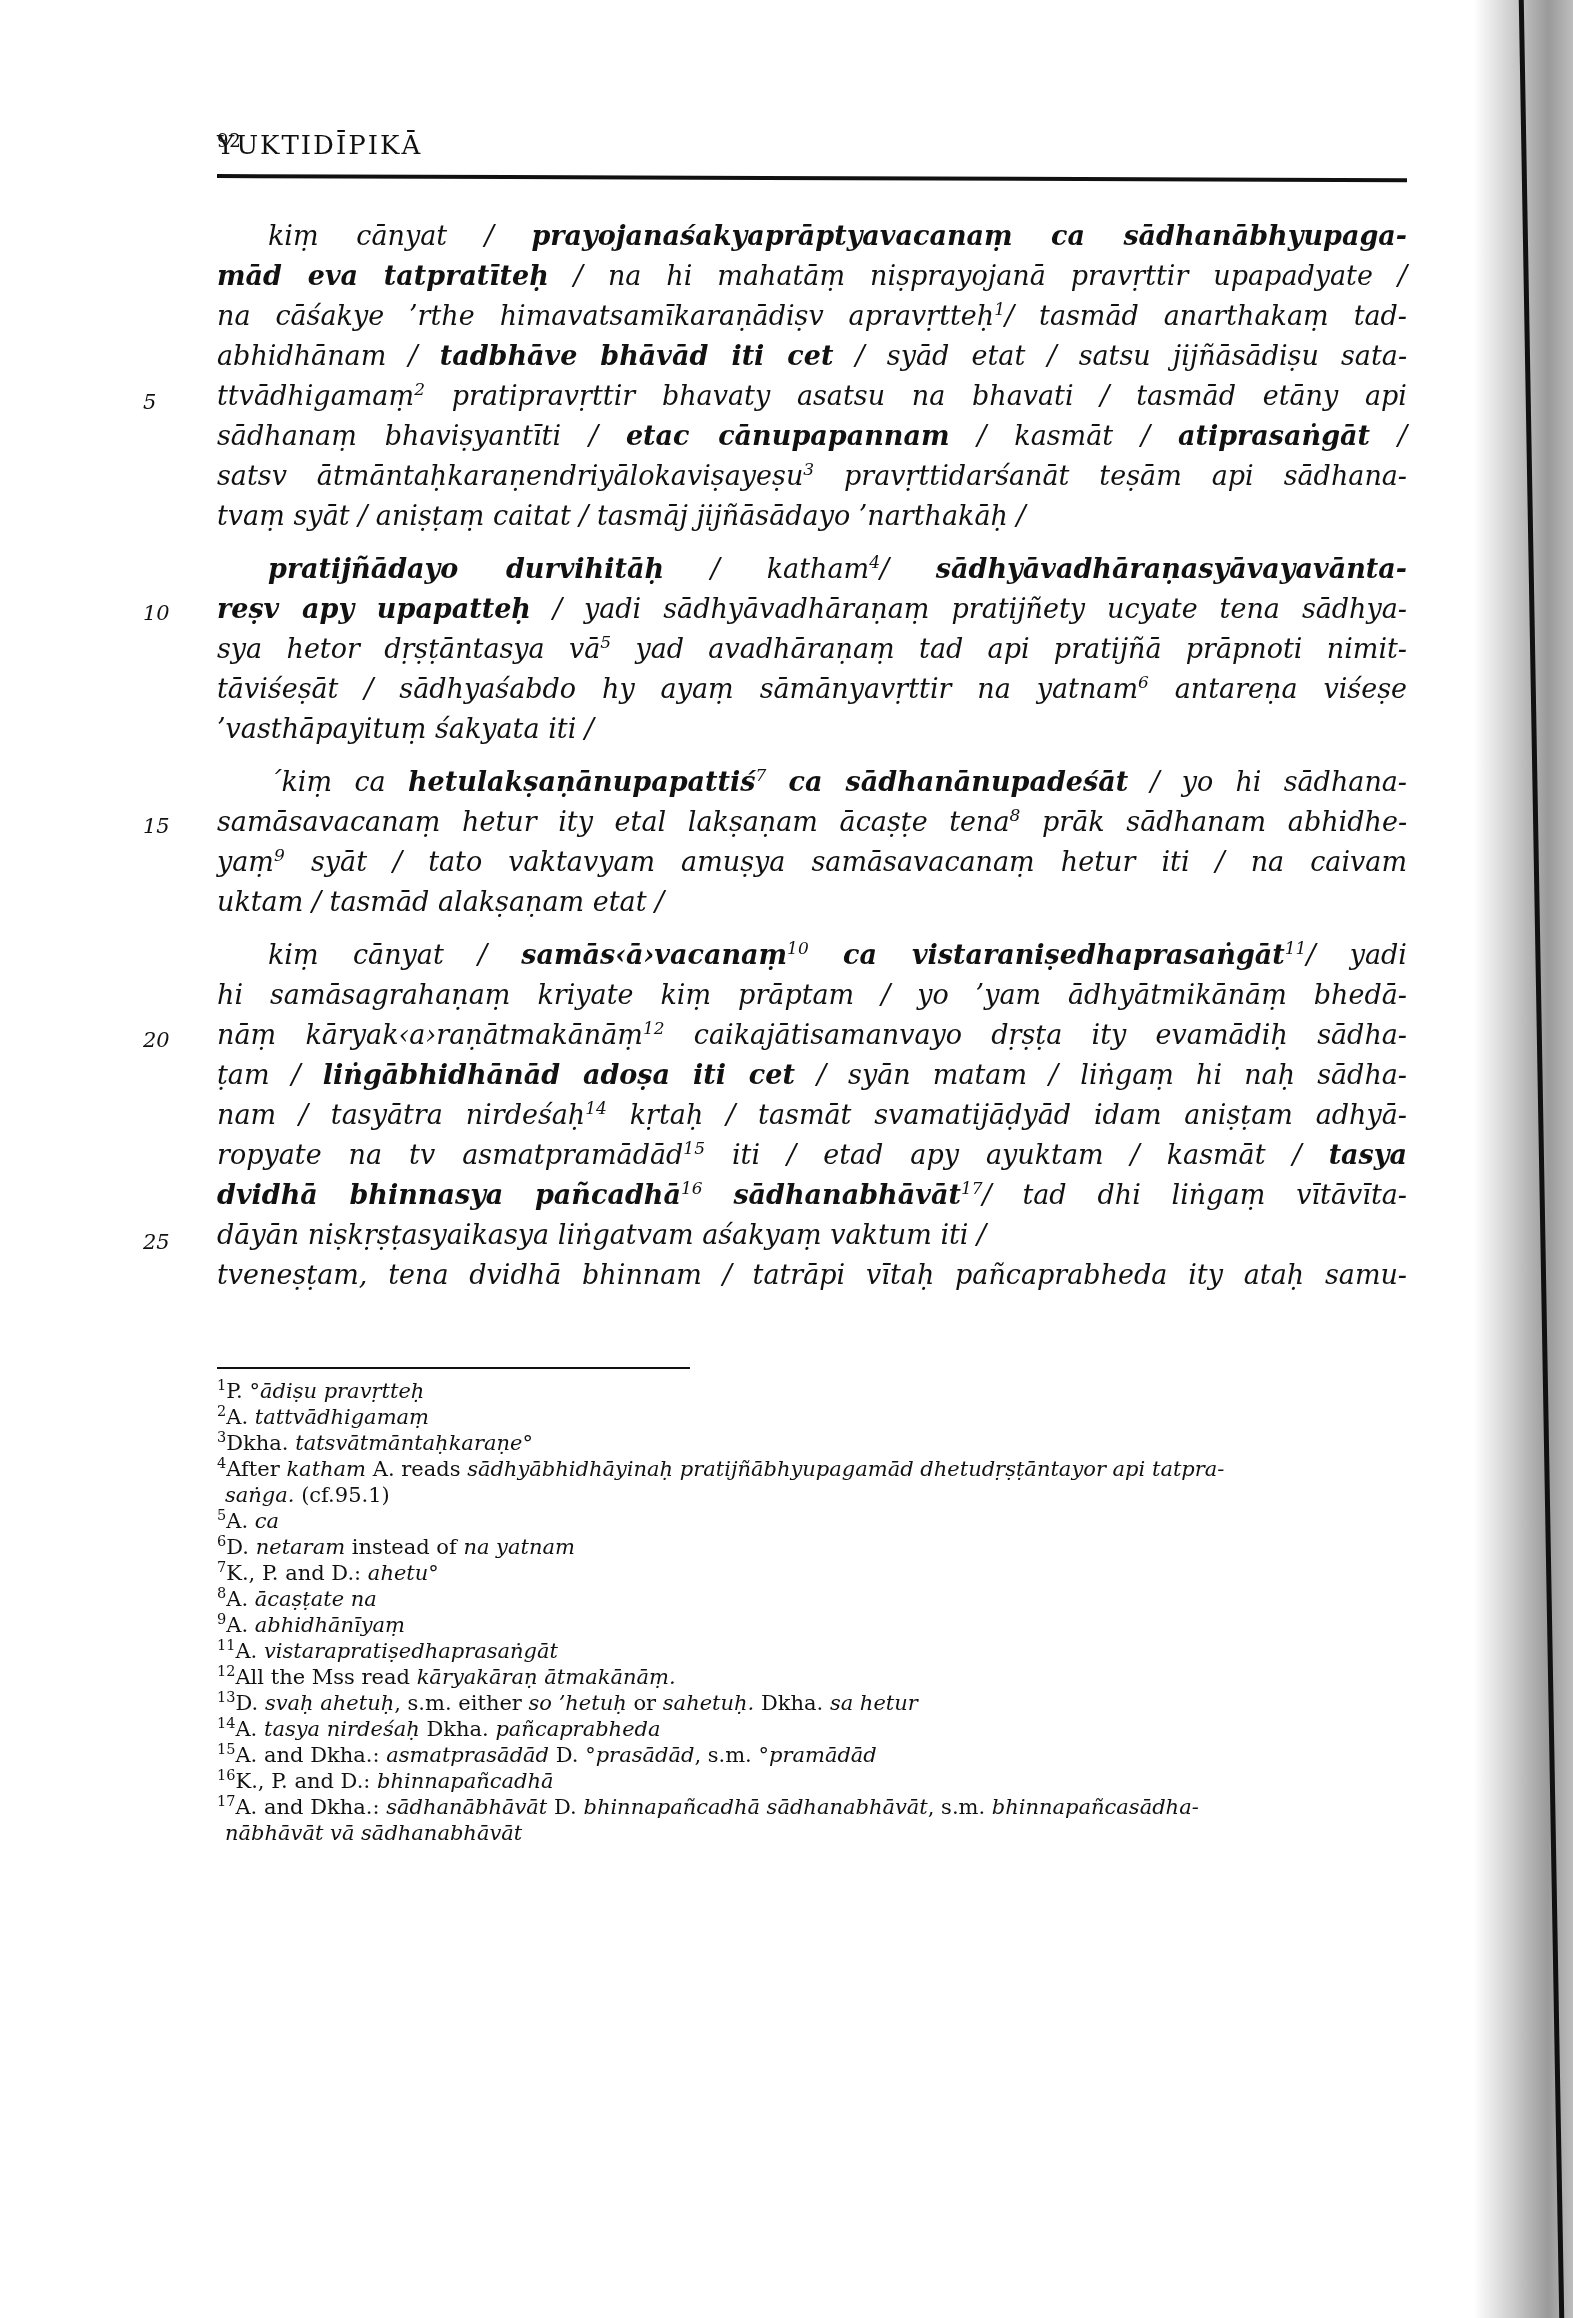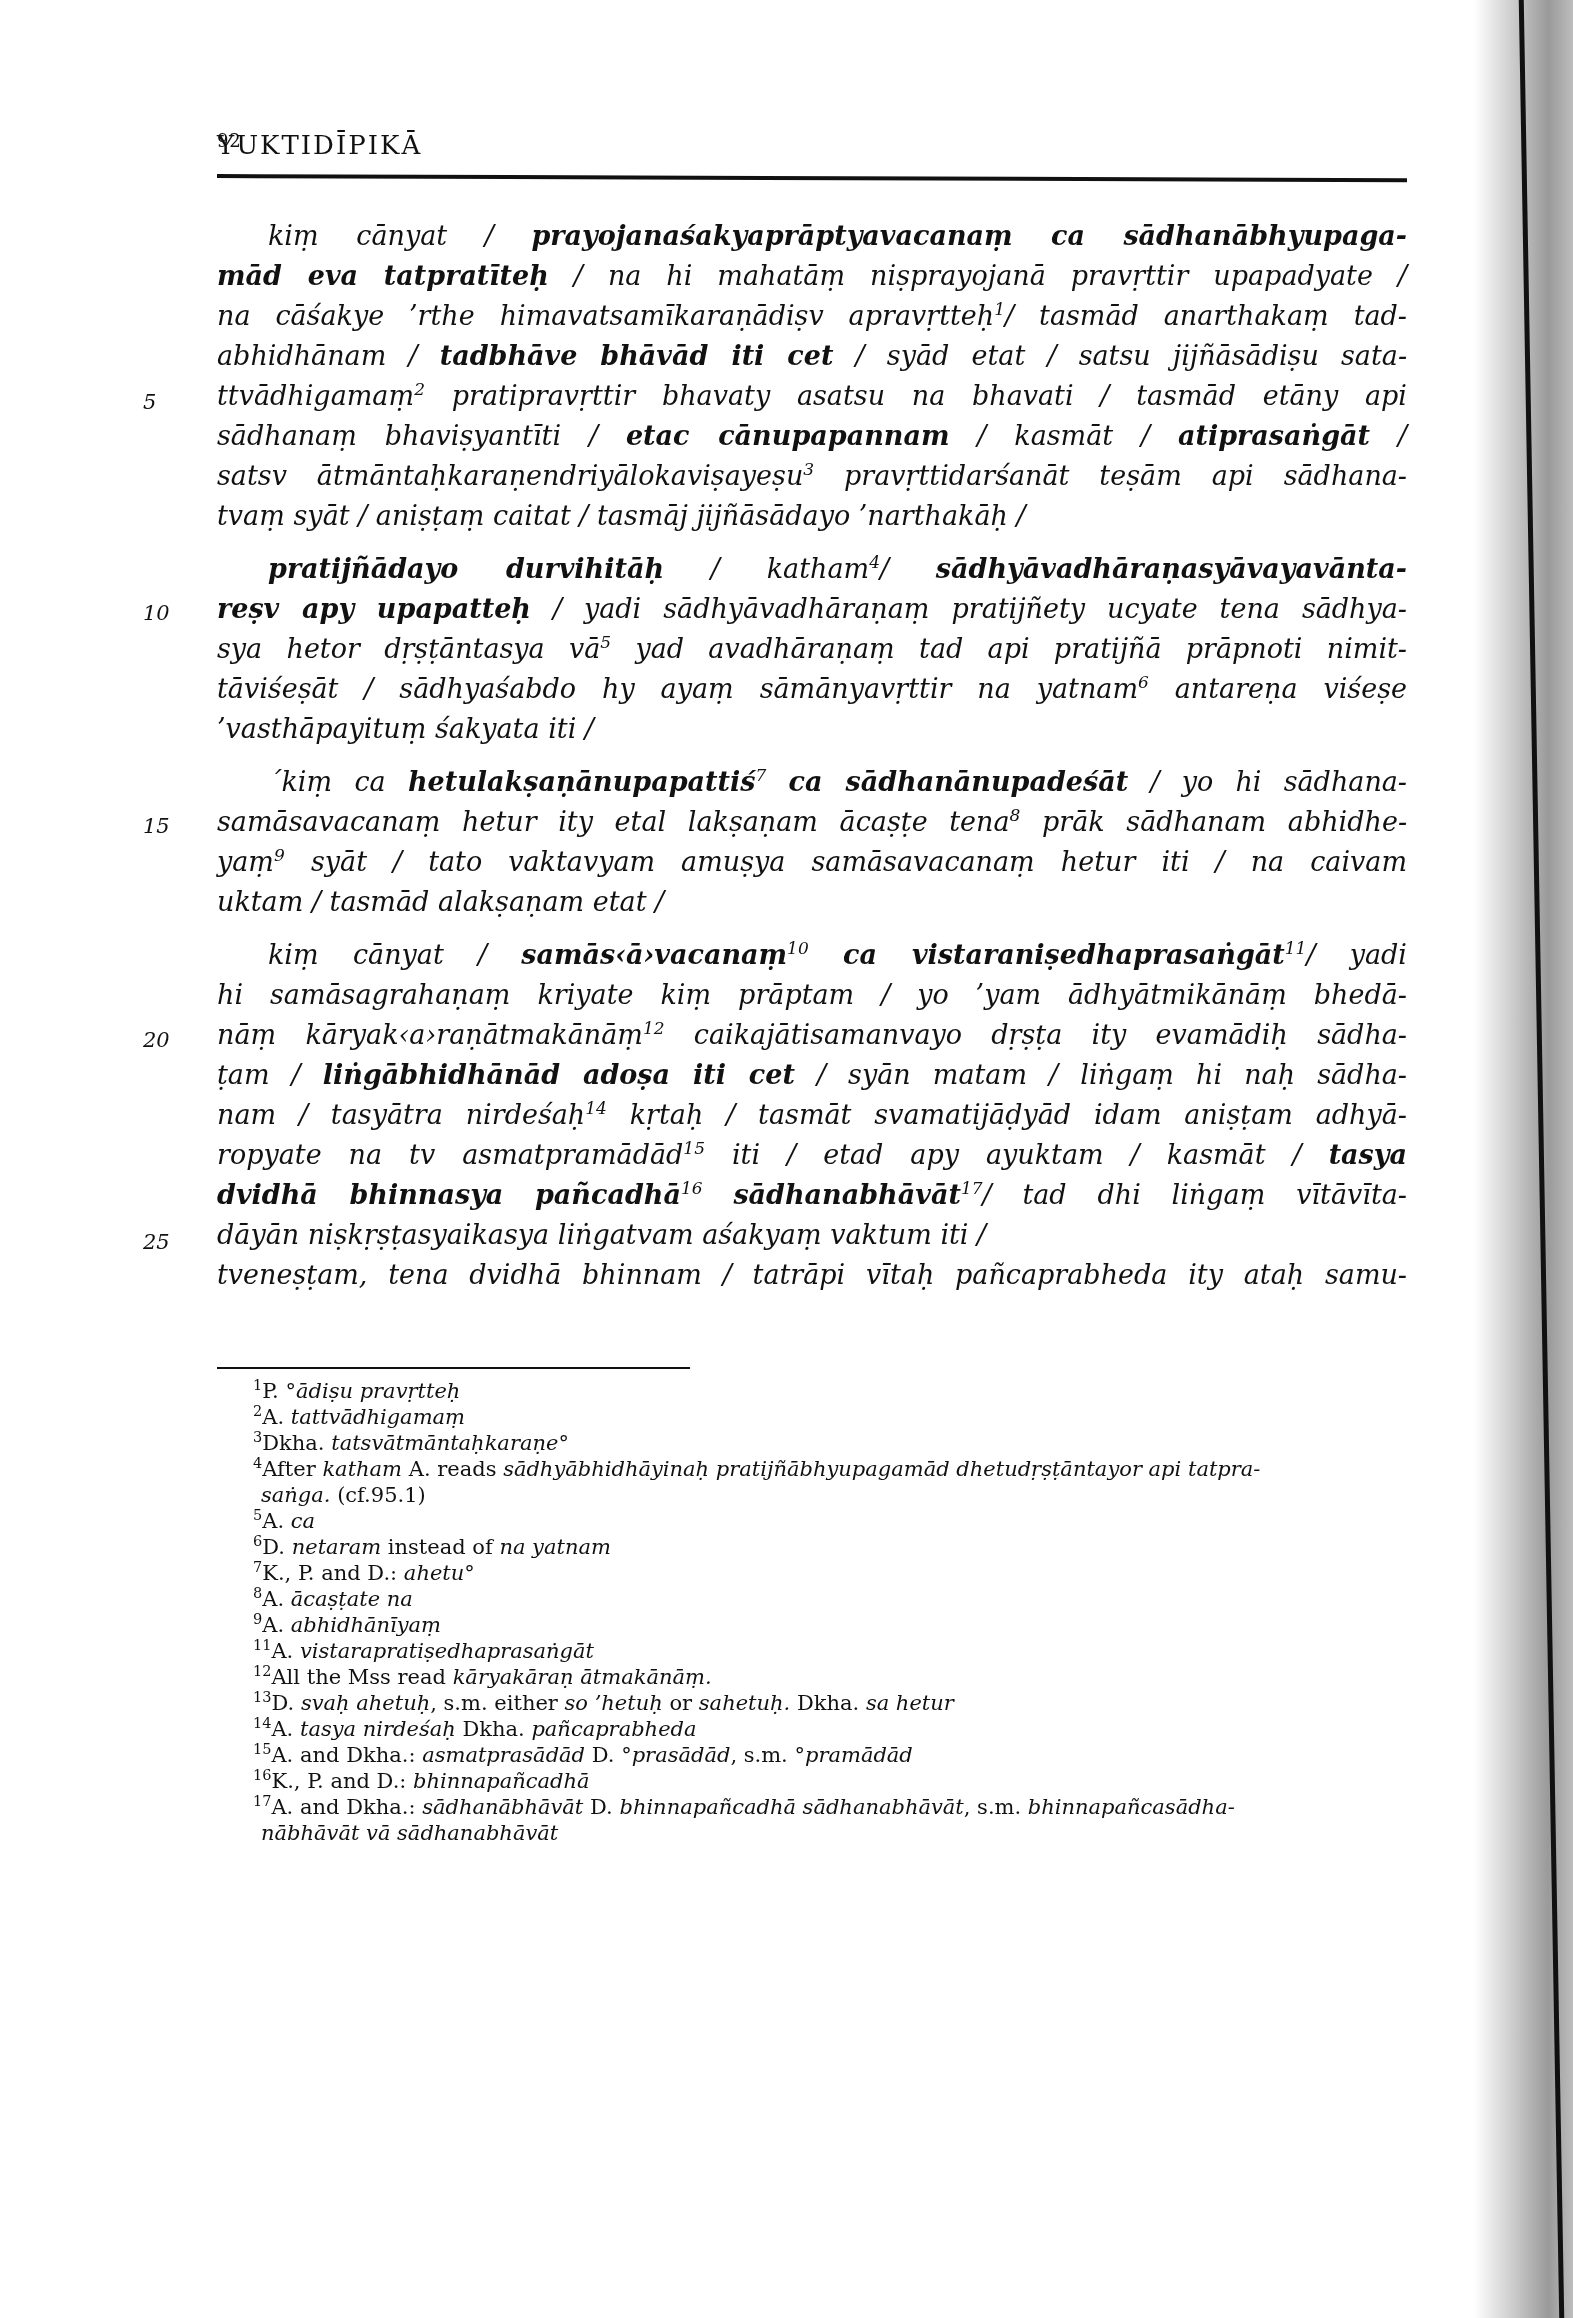--- a/index.html
+++ b/index.html
@@ -42,21 +42,21 @@
   .para .line.indent { padding-left: 51px; }
   .line-num {
     position: absolute; left: -74px; font-size: 21px; font-family: "DejaVu Serif", serif;
   }
   b { font-weight: bold; }
   sup { font-size: 17px; line-height: 0; vertical-align: super; }
   .fn-rule {
     width: 473px; height: 2.6px; background: #111; margin-top: 72px; margin-bottom: 9.2px;
   }
   .footnotes { font-size: 21px; line-height: 26px; }
-  .fn { display: block; white-space: nowrap; margin-left: 36px; }
+  .fn { display: block; white-space: nowrap; }
   .fn .cont { display: block; padding-left: 8px; }
   .fn sup { font-size: 14.5px; }
   i { font-style: italic; }
 </style>
 </head>
 <body>
 
 <div class="gutter"></div>
 <div class="gutter-line"></div>
 

